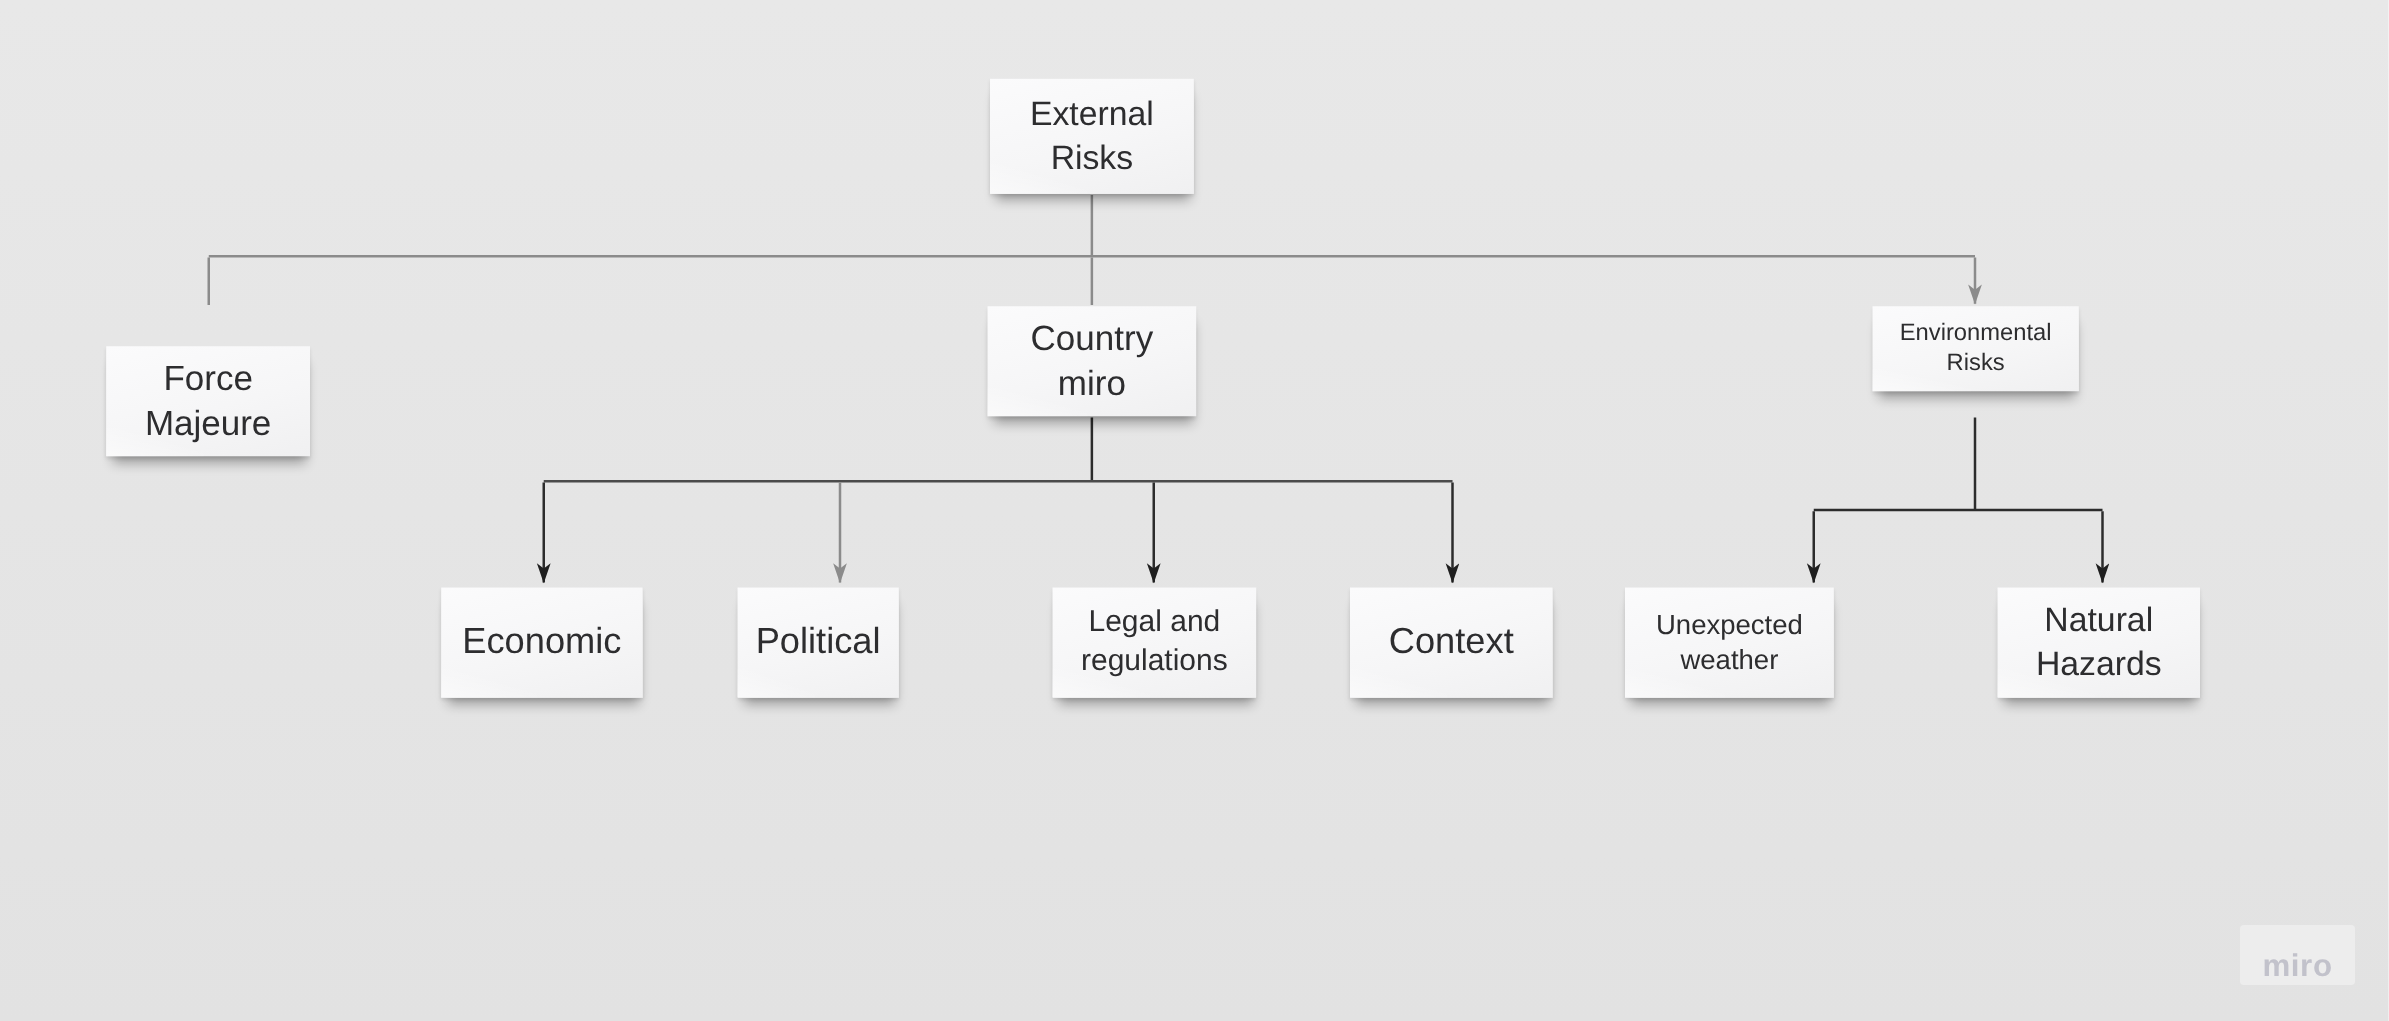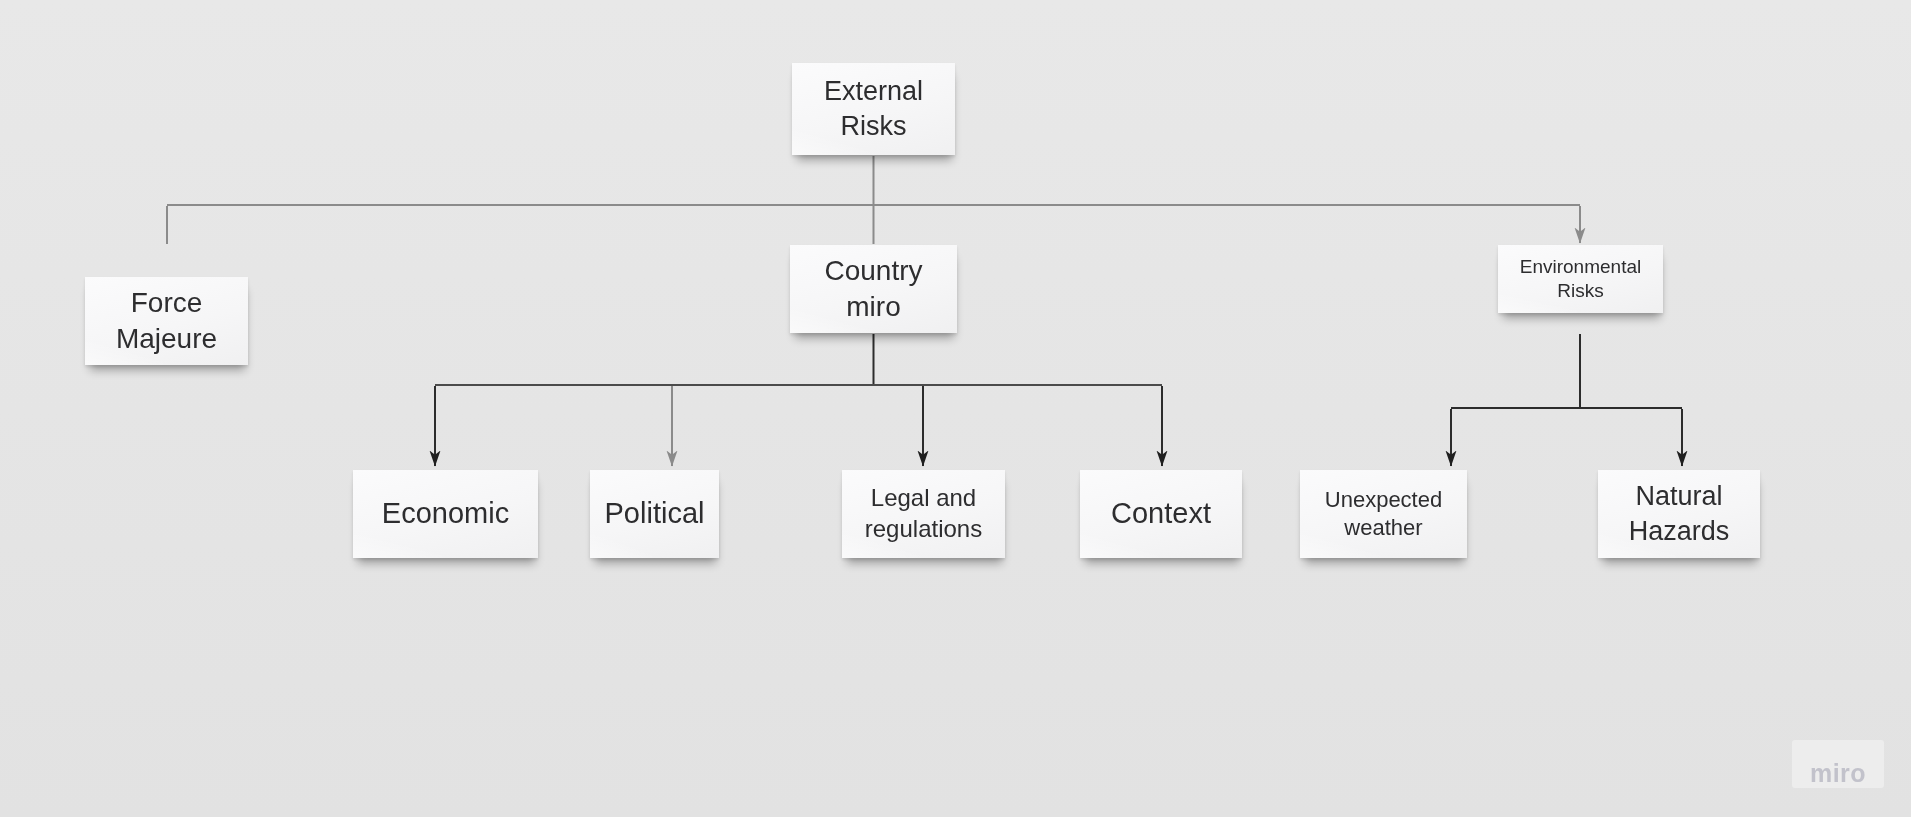--- a/index.html
+++ b/index.html
@@ -92,21 +92,21 @@
   </div>
 
   <div class="sticky" style="left:790px; top:245px; width:167px; height:88px; font-size:28px;">
     <div class="sticky-text">Country miro</div>
   </div>
 
   <div class="sticky" style="left:1498px; top:245px; width:165px; height:68px; font-size:19px;align-items:center;">
     <div class="sticky-text">Environmental Risks</div>
   </div>
 
-  <div class="sticky" style="left:353px; top:470px; width:185px; height:88px; font-size:29px;">
+  <div class="sticky" style="left:353px; top:470px; width:161px; height:88px; font-size:29px;">
     <div class="sticky-text">Economic</div>
   </div>
 
   <div class="sticky" style="left:590px; top:470px; width:129px; height:88px; font-size:29px;">
     <div class="sticky-text">Political</div>
   </div>
 
   <div class="sticky" style="left:842px; top:470px; width:163px; height:88px; font-size:24px;">
     <div class="sticky-text">Legal and regulations</div>
   </div>

